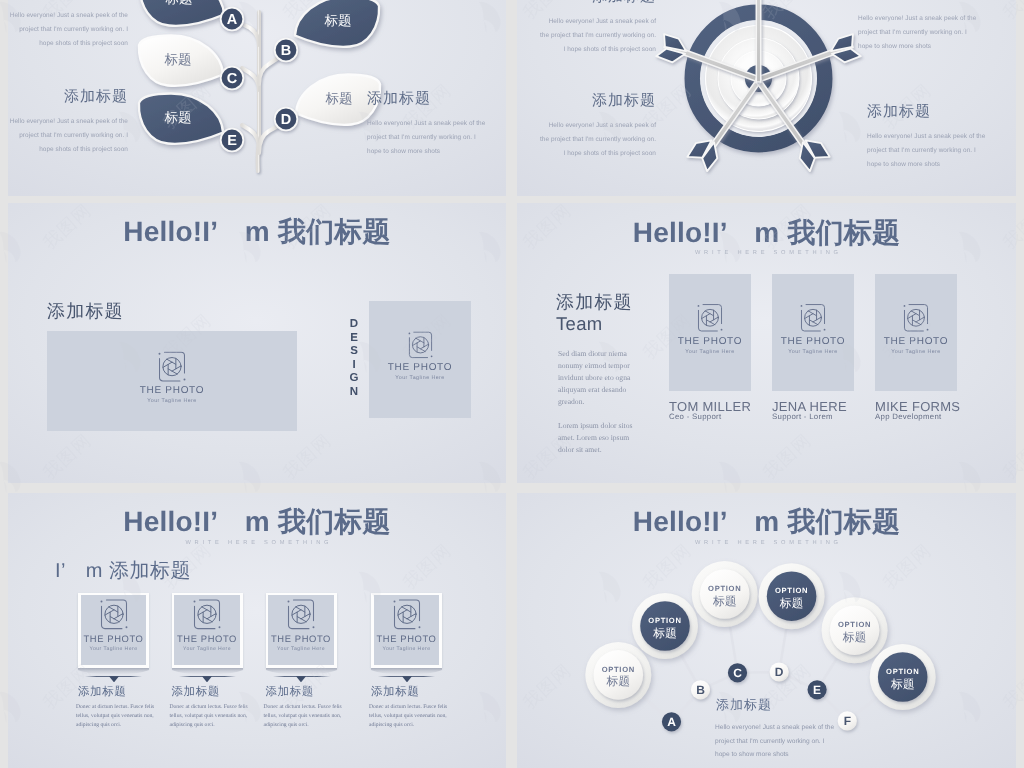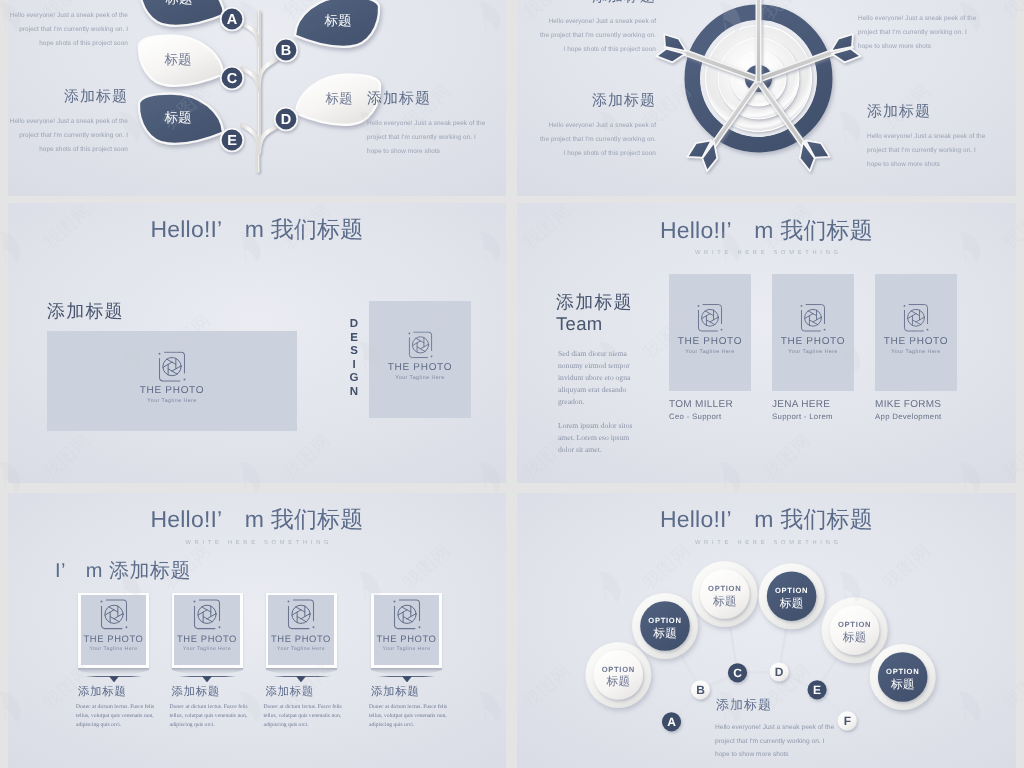--- a/index.html
+++ b/index.html
@@ -17,35 +17,35 @@
 
   .s1bg{position:absolute;inset:0;background:
      radial-gradient(ellipse 75% 75% at 50% 42%, #eaecf2 0%, #e0e3ea 62%, #d9dce5 100%);}
   svg{display:block;}
   .abs{position:absolute;}
   
   .s1txt .th{color:#5e6c88;font-size:15px;letter-spacing:1px;margin-bottom:10px;line-height:16px;}
   .s1txt .tb{color:#9ba2b4;font-size:6.45px;line-height:14px;letter-spacing:0.05px;}
   .s1txt.r{text-align:right;}
   .s1txt.l{text-align:left;}
-  .hdg{color:#5b6b8a;font-size:23px;letter-spacing:0.2px;font-weight:400;}
+  .hdg{color:#5b6b8a;font-size:28px;letter-spacing:0.2px;font-weight:700;}
   .para{color:#868ea3;font-size:7.6px;line-height:13px;}
   .subttl{color:#49566f;font-size:18px;letter-spacing:1.2px;}
   .photobox{background:#ccd2dd;}
   .photoinner{position:absolute;left:0;right:0;top:50%;transform:translateY(-56%);text-align:center;}
   .camicon{display:block;margin:0 auto 4px;}
   .phtitle{color:#5e6a86;font-size:10px;letter-spacing:0.7px;line-height:10px;}
   .phtag{color:#7d87a0;font-size:5.3px;letter-spacing:0.45px;margin-top:3px;line-height:5px;}
   .vword{color:#42506a;font-size:11.5px;font-weight:bold;line-height:13.6px;}
   .vword span{display:block;text-align:center;}
   .subhdg{color:#b0b6c4;font-size:5.7px;letter-spacing:3.75px;text-indent:3.75px;}
   .subttl2{color:#49566f;font-size:18.5px;letter-spacing:0.3px;}
   .serifp{color:#8b93a7;font-size:7.6px;line-height:11.9px;font-family:"Liberation Serif",serif;}
   .mname{color:#6f7party;}
-  .mname{color:#666f86;font-size:10px;letter-spacing:0.3px;}
+  .mname{color:#666f86;font-size:13px;letter-spacing:0.3px;}
   .mrole{color:#666f86;font-size:7.8px;letter-spacing:0.3px;}
   .s5title{color:#5b6b8a;font-size:20px;letter-spacing:0.5px;}
   .card{width:80px;}
   .cardframe{position:relative;width:71px;height:75.5px;background:#fdfdfd;padding:2.8px;box-sizing:border-box;box-shadow:0 1px 2px rgba(130,136,152,.30);}
   .cardframe .cardinner{position:absolute;left:2.8px;right:2.8px;top:2.8px;bottom:2.8px;background:#ccd2dd;}
   .cardinner .phtitle{font-size:9.4px;letter-spacing:0.6px;}
   .cardinner .phtag{font-size:5.1px;}
   .cardinner{text-align:center;}
   .cardinner .camicon{margin:4px auto 4px;}
   .cardshadow{position:absolute;left:-2px;top:75.5px;}

